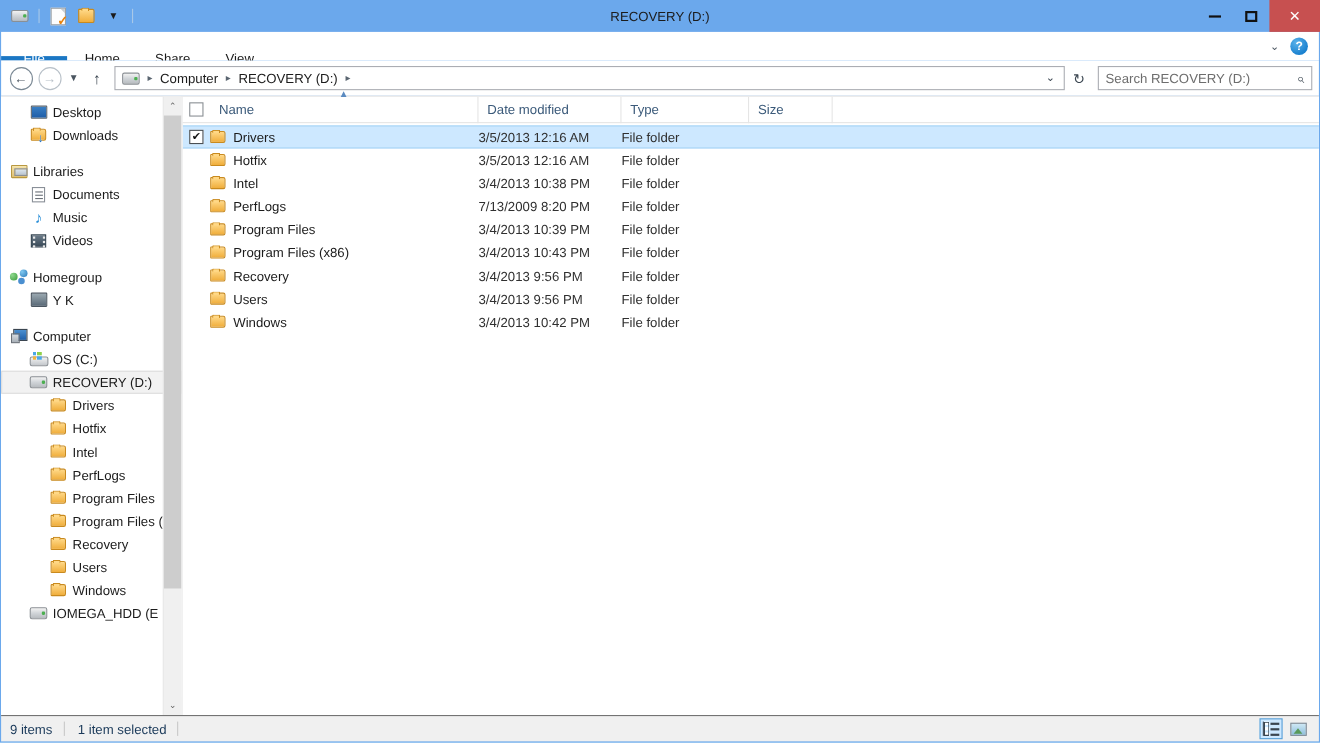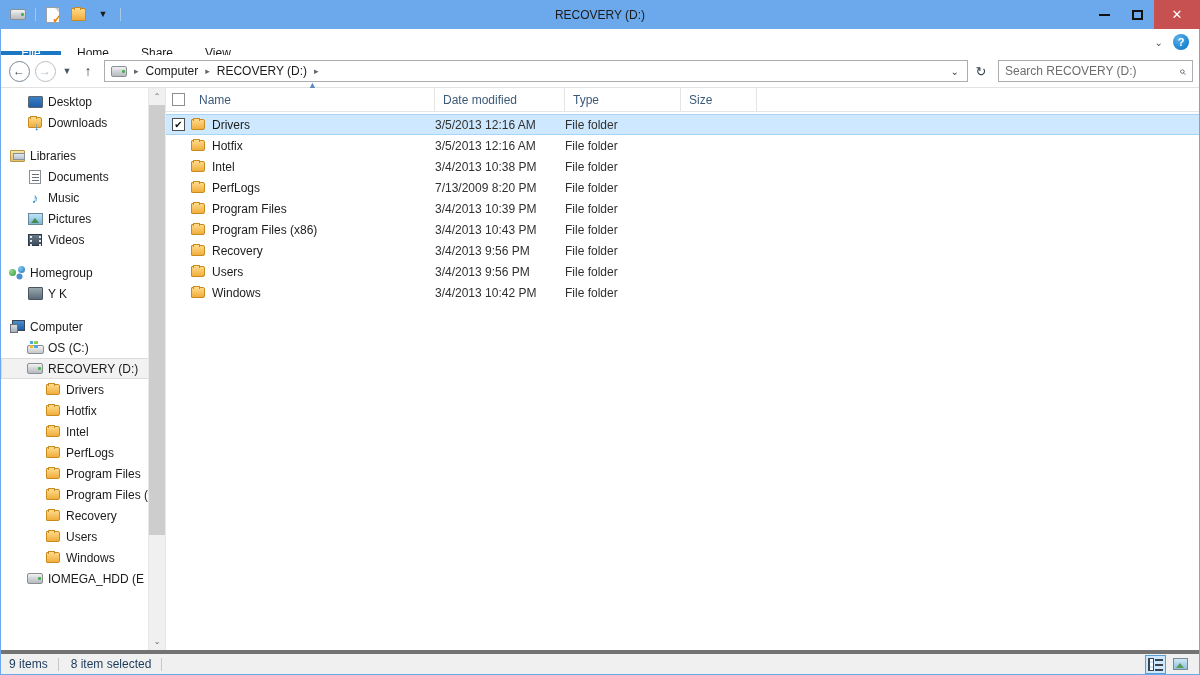--- a/index.html
+++ b/index.html
@@ -704,21 +704,21 @@
   .cell-size { width: 76px; flex: none; }
 
   
   .statusbar {
     height: 24px;
     background: #f0f0f0;
     margin: 0 1px 1px 1px;
     display: flex;
     align-items: center;
     padding: 0 8px;
-    border-top: 4px solid #737373;
+    border-top: 1px solid #737373;
     flex: none;
   }
 
   .status-text {
     font-size: 12px;
     color: #1b3a5a;
     padding-right: 10px;
   }
 
   .status-sep {
@@ -883,26 +883,20 @@
             <span class="nav-icon">
               <span class="ni-doc"></span>
             </span>
             <span>Documents</span>
           </div>
           <div class="nav-item nav-indent-1">
             <span class="nav-icon">
               <span class="ni-music">♪</span>
             </span>
             <span>Music</span>
-          </div>
-          <div class="nav-item nav-indent-1">
-            <span class="nav-icon">
-              <span class="ni-pictures"></span>
-            </span>
-            <span>Pictures</span>
           </div>
           <div class="nav-item nav-indent-1">
             <span class="nav-icon">
               <span class="ni-videos"></span>
             </span>
             <span>Videos</span>
           </div>
           <div class="nav-gap"></div>
           <div class="nav-item nav-root">
             <span class="nav-icon">
@@ -1117,21 +1111,21 @@
             <div class="cell-type">File folder</div>
             <div class="cell-size"></div>
           </div>
         </div>
     </div>
   </div>
 
   <div class="statusbar">
     <span class="status-text">9 items</span>
     <span class="status-sep"></span>
-    <span class="status-text">8 item selected</span>
+    <span class="status-text">1 item selected</span>
     <span class="status-sep"></span>
 
     <div class="view-btns">
       <div class="vb active">
           <span class="vb-details"></span>
         </div>
       <div class="vb">
           <span class="vb-thumb-icon"></span>
         </div>
     </div>

